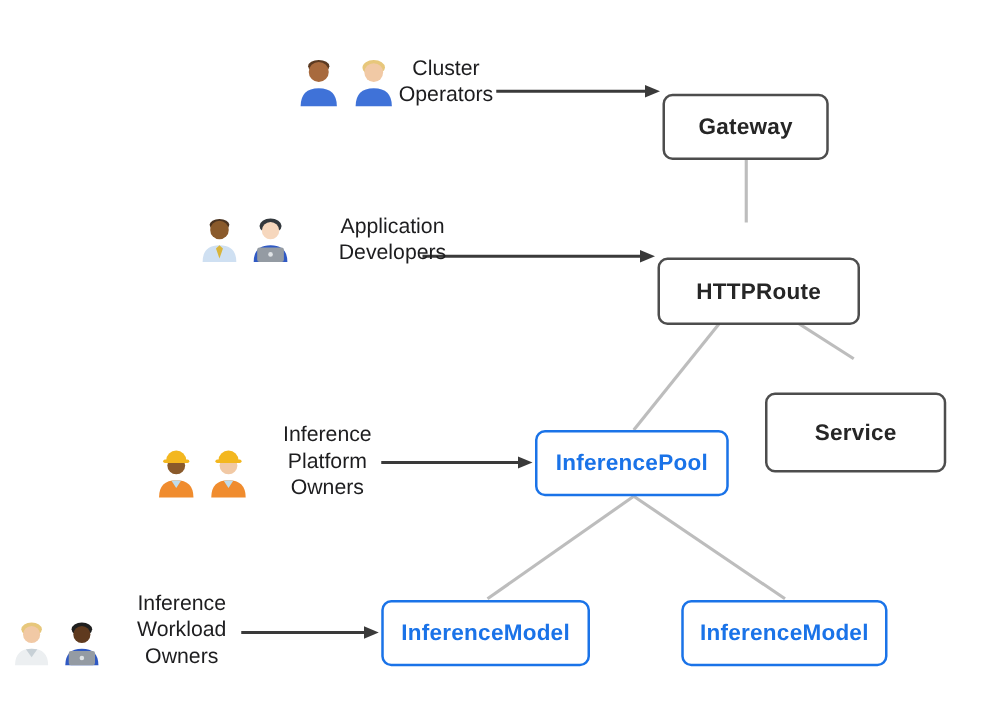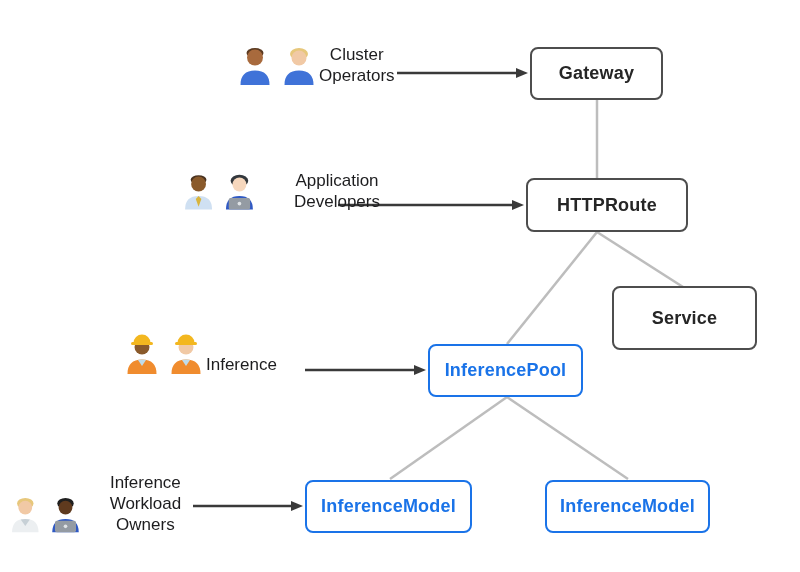--- a/index.html
+++ b/index.html
@@ -6,21 +6,21 @@
   #canvas{
     position:relative;width:800px;height:572px;background:#ffffff;overflow:hidden;
     font-family:"Liberation Sans", sans-serif;
   }
   #edge-layer{position:absolute;left:0;top:0;width:800px;height:572px;pointer-events:none;}
   .node{
     position:absolute;display:flex;align-items:center;justify-content:center;
     background:#ffffff;border-radius:8px;box-sizing:border-box;
     font-weight:bold;font-size:18px;letter-spacing:.2px;
   }
-  .node.standard{border:2.5px solid #4d4d4d;color:#262626;}
+  .node.standard{border:2.5px solid #4d4d4d;color:#262626;margin-top:28px;}
   .node.extension{border:2.5px solid #1a73e8;color:#1a73e8;text-align:center;}
   .persona{
     position:absolute;width:200px;display:flex;flex-direction:row;align-items:flex-end;
   }
   .persona .cap{
     margin-top:4px;text-align:center;font-size:17px;line-height:21px;color:#1d1d1f;
   }
   .pair{display:block;}
 </style>
 </head>
@@ -59,21 +59,21 @@
         <circle cx="18" cy="13" r="7.5" fill="#f1c9a5"></circle>
         <path d="M3.5 40 Q3.5 25.5 18 25.5 Q32.5 25.5 32.5 40 Z" fill="#3f72d8"></path>
       </g>
     </svg>
     <div class="cap">
       <div>Cluster</div>
       <div>Operators</div>
     </div>
   </div>
 
-  <div class="persona" style="left:180px;top:166px;gap:36px;">
+  <div class="persona" style="left:157px;top:166px;gap:36px;">
     <svg class="pair" width="84" height="42" viewBox="0 0 84 42">
       <g transform="translate(2,1)">
         <ellipse cx="18" cy="8" rx="8.5" ry="5" fill="#4a3320"></ellipse>
         <circle cx="18" cy="12.5" r="8" fill="#8a5a2b"></circle>
         <path d="M3.5 40 Q3.5 25.5 18 25.5 Q32.5 25.5 32.5 40 Z" fill="#cfe0f2"></path>
         <path d="M18 25.5 L21 28.5 L18 37 L15 28.5 Z" fill="#d9b43a"></path>
       </g>
       <g transform="translate(46,1)">
         <ellipse cx="18" cy="9" rx="9.5" ry="6.5" fill="#33383d"></ellipse>
         <circle cx="18" cy="13" r="7.5" fill="#f6d7bd"></circle>
@@ -100,20 +100,21 @@
       <g transform="translate(46,1)">
         <circle cx="18" cy="13" r="7.5" fill="#f1c9a5"></circle>
         <path d="M9.5 9 A8.5 8.5 0 0 1 26.5 9 Z" fill="#f3b71f"></path>
         <rect x="7" y="8" width="22" height="3" rx="1.5" fill="#f3b71f"></rect>
         <path d="M3.5 40 Q3.5 25.5 18 25.5 Q32.5 25.5 32.5 40 Z" fill="#f08c2e"></path>
         <path d="M14 26 L18 32 L22 26 Q18 25 14 26 Z" fill="#bfdceb"></path>
       </g>
     </svg>
     <div class="cap">
       <div>Inference</div>
+      <div>Platform Owners</div>
     </div>
   </div>
 
   <div class="persona" style="left:7px;top:468px;">
     <svg class="pair" width="84" height="42" viewBox="0 0 84 42">
       <g transform="translate(2,1)">
         <ellipse cx="18" cy="8.5" rx="9" ry="6" fill="#e7c77b"></ellipse>
         <circle cx="18" cy="13" r="7.5" fill="#f1c9a5"></circle>
         <path d="M3.5 40 Q3.5 25.5 18 25.5 Q32.5 25.5 32.5 40 Z" fill="#eceff1"></path>
         <path d="M13 26 L18 33 L23 26 Q18 24.8 13 26 Z" fill="#c7d0d6"></path>

